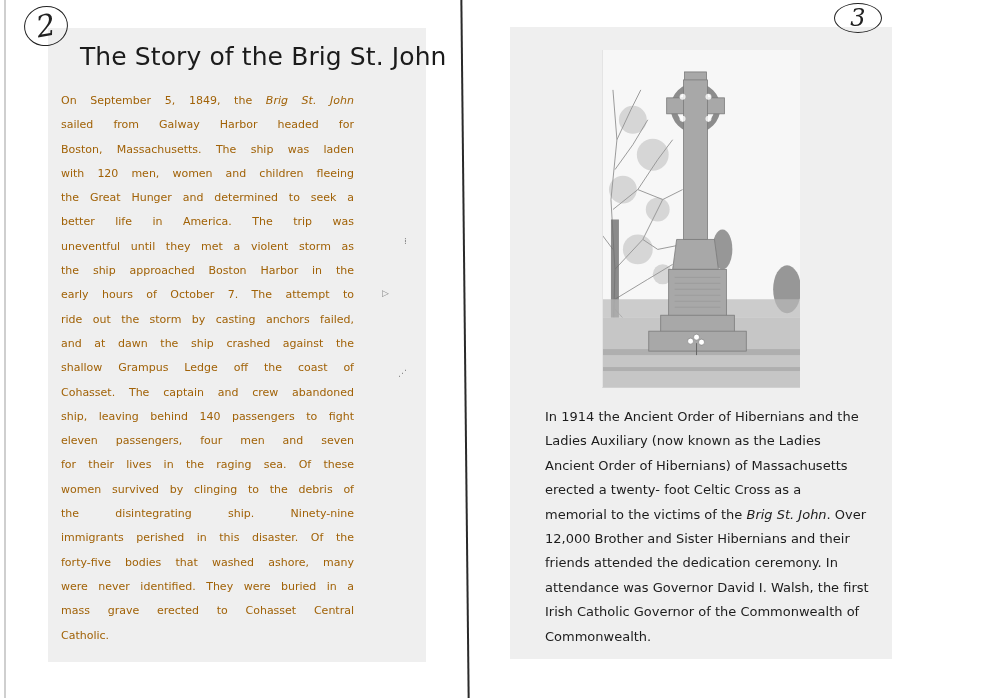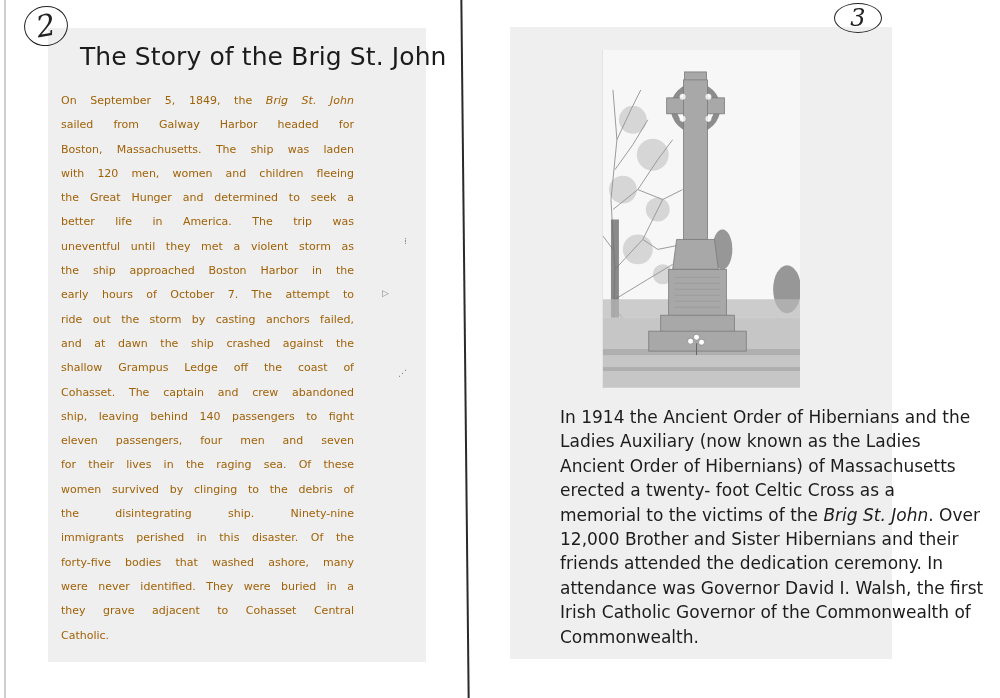--- a/index.html
+++ b/index.html
@@ -37,22 +37,22 @@
     }
 
     .story {
       position: absolute; left: 61px; top: 89px; width: 293px;
       font-size: 11px; line-height: 24.3px; text-align: justify; color: #a16207;
     }
     .story .line { display: block; text-align: justify; text-align-last: justify; white-space: nowrap; }
     .story .line.last { text-align-last: left; }
 
     .memorial {
-      position: absolute; left: 560px; top: 405px; width: 330px;
-      font-size: 17px; line-height: 24.4px; color: #1c1c1c;
+      position: absolute; left: 545px; top: 405px; width: 330px;
+      font-size: 13px; line-height: 24.4px; color: #1c1c1c;
     }
     .memorial .line { display: block; white-space: nowrap; }
 
     .photo {
       position: absolute; left: 602px; top: 50px; width: 198px; height: 338px;
       background: #fafafa; overflow: hidden;
       border-left: 1px solid #e4e4e4; border-bottom: 1px solid #d0d0d0;
     }
     .photo svg { display: block; width: 100%; height: 100%; }
 
@@ -83,21 +83,21 @@
       <span class="line">shallow Grampus Ledge off the coast of</span>
       <span class="line">Cohasset. The captain and crew abandoned</span>
       <span class="line">ship, leaving behind 140 passengers to fight</span>
       <span class="line">eleven passengers, four men and seven</span>
       <span class="line">for their lives in the raging sea. Of these</span>
       <span class="line">women survived by clinging to the debris of</span>
       <span class="line">the disintegrating ship. Ninety-nine</span>
       <span class="line">immigrants perished in this disaster. Of the</span>
       <span class="line">forty-five bodies that washed ashore, many</span>
       <span class="line">were never identified. They were buried in a</span>
-      <span class="line">they grave adjacent to Cohasset Central</span>
+      <span class="line">mass grave erected to Cohasset Central</span>
       <span class="line last">Catholic.</span>
     </div>
 </section>
 
 <section>
   <div class="panel panel-right"></div>
   <div class="page-number page-number-right">3</div>
 
   <div class="photo">
     <svg viewBox="0 0 198 338" preserveAspectRatio="none">

